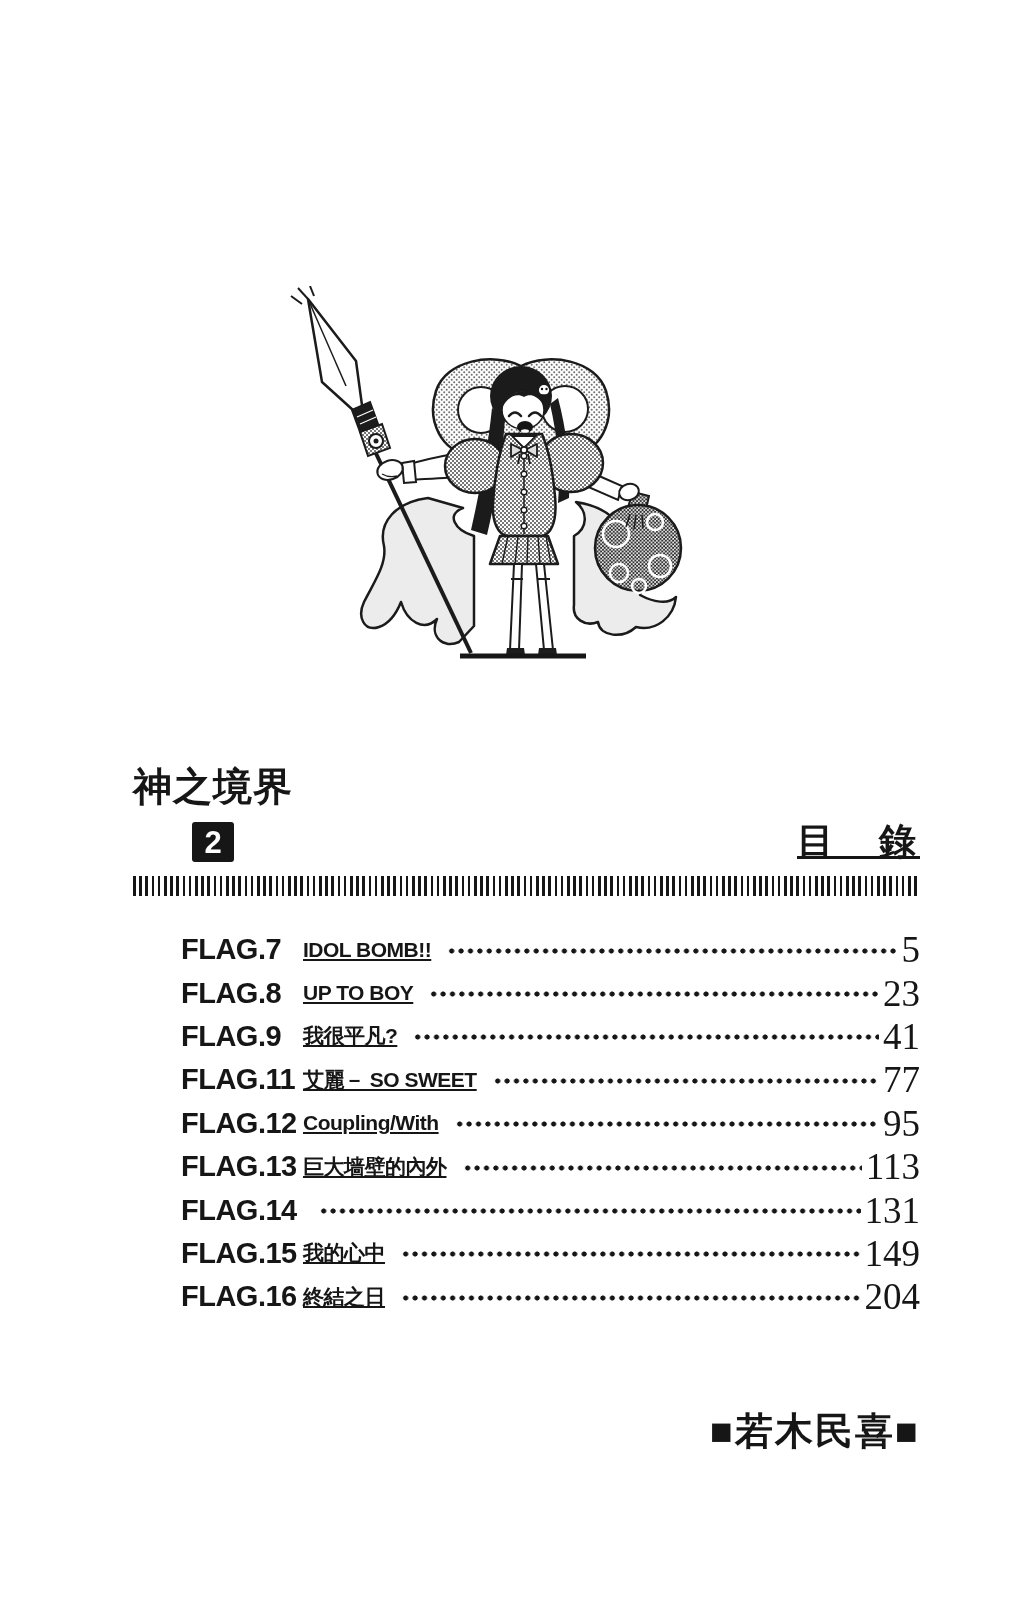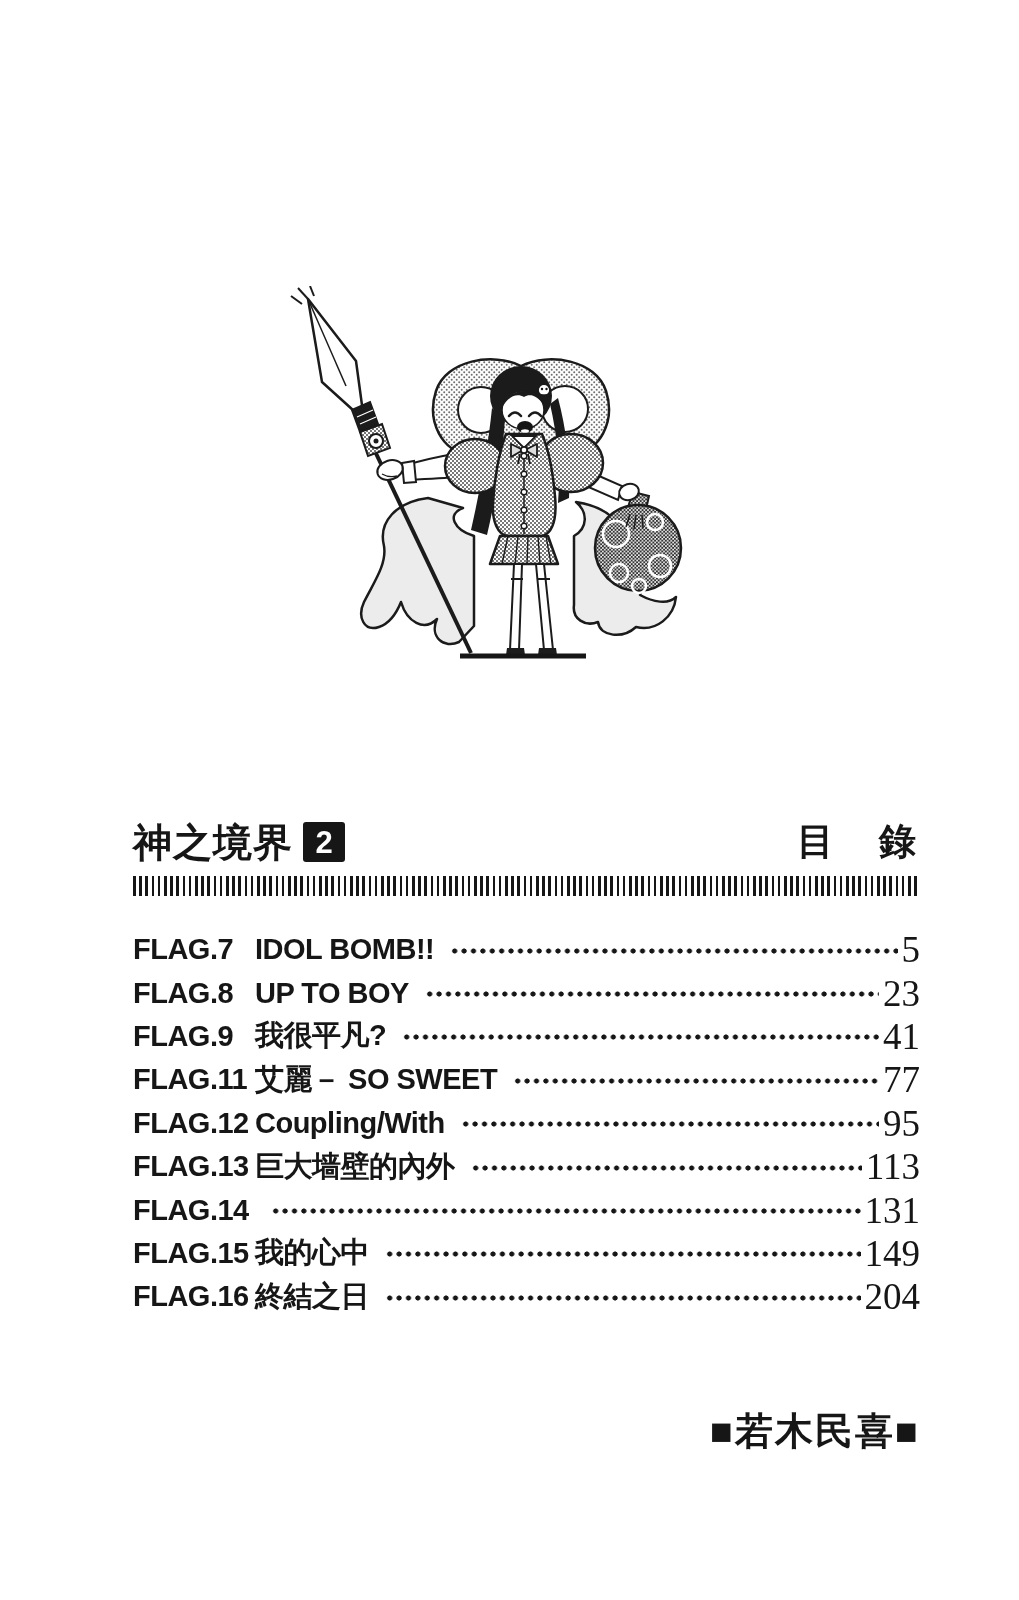--- a/index.html
+++ b/index.html
@@ -11,38 +11,38 @@
     color:#161616;
     overflow:hidden;
   }
   
   .illo{position:absolute;left:278px;top:286px;width:424px;height:382px;}
   
   .header{
     position:absolute;left:133px;top:806px;width:787px;height:56px;
     display:flex;justify-content:space-between;align-items:flex-end;
   }
-  .series{display:flex;align-items:center;gap:10px;}
+  .series{display:flex;align-items:center;gap:16px;flex-direction:column;}
   .series-title{font-size:39px;font-weight:bold;letter-spacing:1px;line-height:1;}
   .vol-badge{
     display:inline-flex;align-items:center;justify-content:center;
     width:42px;height:40px;background:#161616;color:#ffffff;
     font-size:31px;font-weight:bold;border-radius:3px;line-height:1;
   }
-  .toc-heading{font-size:37px;font-weight:bold;letter-spacing:4px;line-height:1;padding-bottom:2px;}
+  .toc-heading{font-size:37px;font-weight:bold;letter-spacing:4px;line-height:1;padding-bottom:2px;text-decoration:underline;}
   
   .divider{
     position:absolute;left:133px;top:876px;width:787px;height:20px;
     background-image:repeating-linear-gradient(90deg,#161616 0px,#161616 2.6px,transparent 2.6px,transparent 6.2px);
   }
   
   .toc{position:absolute;left:133px;top:928px;width:787px;}
-  .toc-row{display:flex;align-items:center;height:43.4px;}
+  .toc-row{display:flex;align-items:center;height:43.4px;margin-left:48px;}
   .flag{flex:0 0 122px;font-size:29px;font-weight:bold;letter-spacing:-0.5px;white-space:nowrap;}
-  .chap-title{font-size:29px;font-weight:bold;letter-spacing:-0.5px;white-space:nowrap;}
+  .chap-title{font-size:21px;font-weight:bold;letter-spacing:-0.5px;white-space:nowrap;text-decoration:underline;}
   .leader{
     flex:1 1 auto;height:10px;margin:2px 4px 0 16px;align-self:center;
     background-image:radial-gradient(circle, #151515 2.2px, transparent 2.9px);
     background-size:9.4px 10px;background-position:left center;background-repeat:repeat-x;
   }
   .pagenum{
     font-family:"Liberation Serif", serif;font-size:37px;line-height:1;
     white-space:nowrap;text-align:right;
   }
   

